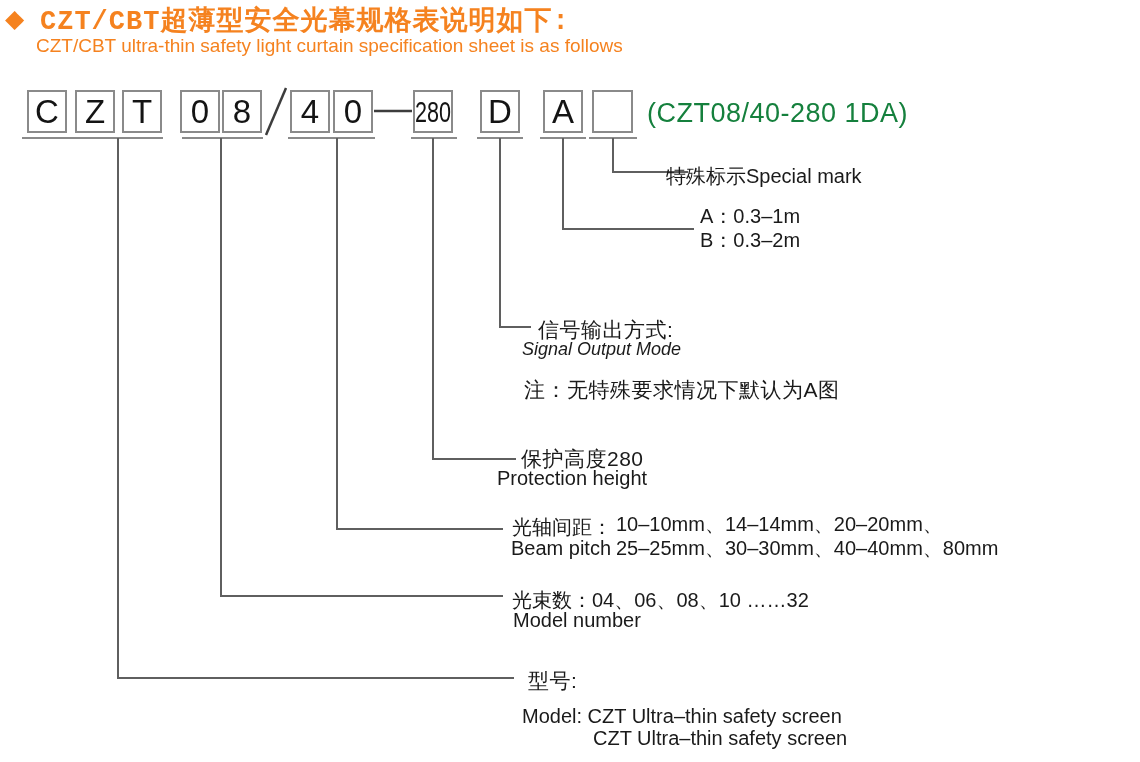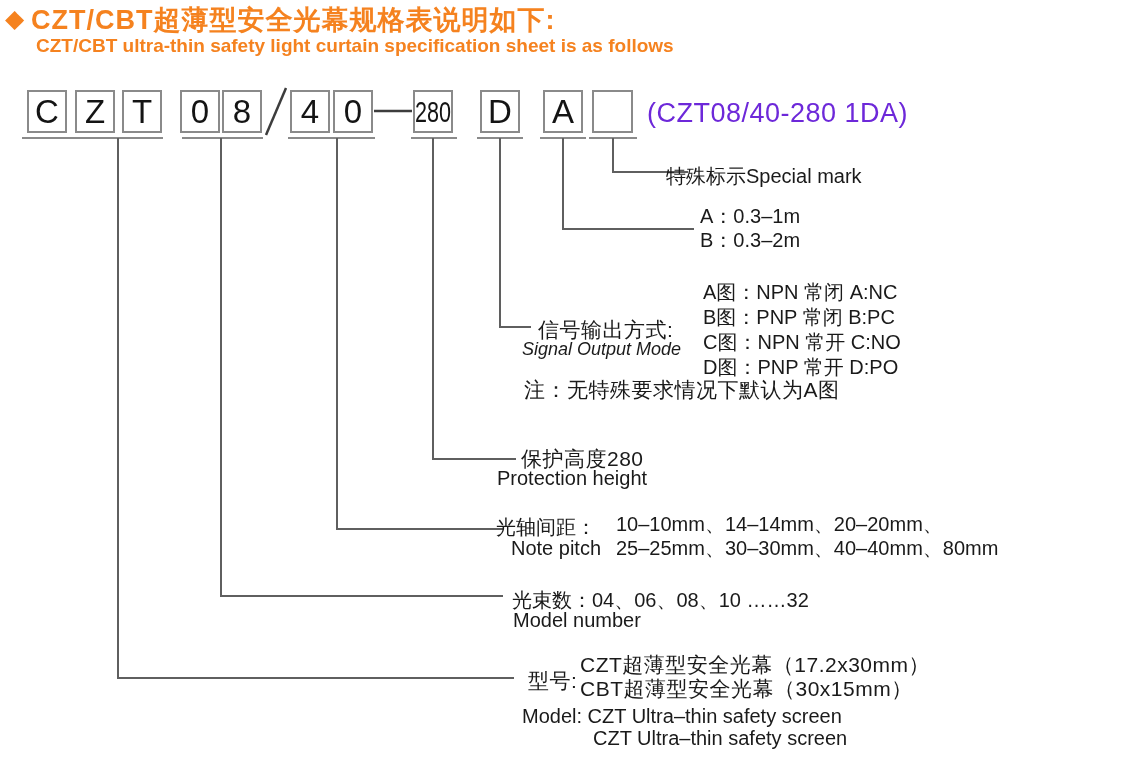--- a/index.html
+++ b/index.html
@@ -7,28 +7,28 @@
     --ink:#1a1a1a;
     --line:#5f5f5f;
     --boxborder:#8a8a8a;
   }
   *{margin:0;padding:0;box-sizing:border-box;}
   body{background:#ffffff;font-family:"Liberation Sans","DejaVu Sans",sans-serif;}
   .canvas{position:relative;width:1140px;height:762px;background:#ffffff;overflow:hidden;}
   .abs{position:absolute;white-space:nowrap;color:var(--ink);}
   
   .diamond{left:5px;top:4px;font-size:25px;color:var(--accent);}
-  .title-zh{left:31px;top:2px;font-size:27px;font-weight:bold;letter-spacing:1px;color:var(--accent);}
-  .title-en{left:36px;top:35px;font-size:19px;font-weight:bold;color:var(--accent);}
+  .title-zh{left:40px;top:2px;font-size:27px;font-weight:bold;letter-spacing:1px;color:var(--accent);font-family:Liberation Mono, monospace;}
+  .title-en{left:36px;top:35px;font-size:19px;font-weight:normal;color:var(--accent);}
   
   .codebox{position:absolute;top:90px;width:40px;height:43px;border:2px solid var(--boxborder);
            display:flex;align-items:center;justify-content:center;
            font-size:33px;color:#141414;background:#fff;}
   .condensed span{display:inline-block;font-size:30px;transform:scaleX(0.72);}
-  .example{left:647px;top:98px;font-size:27px;color:#6d28d9;letter-spacing:0.5px;}
+  .example{left:647px;top:98px;font-size:27px;color:#15803d;letter-spacing:0.5px;}
   
   .zh21{font-size:21px;letter-spacing:0.5px;text-align:center;}
   .en20{font-size:20px;}
   .en18{font-size:18px;font-style:italic;}
   .block20{font-size:20px;line-height:25px;}
   svg.lines{position:absolute;left:0;top:0;z-index:0;}
   .abs,.codebox{z-index:1;}
 </style>
 </head>
 <body>
@@ -97,40 +97,32 @@
 
   <span class="abs example">(CZT08/40-280 1DA)</span>
 
   <span class="abs en20" style="left:666px;top:163px">特殊标示Special mark</span>
 
   <div class="abs block20" style="left:700px;top:204px;line-height:24px">
     <div>A：0.3–1m</div>
     <div>B：0.3–2m</div>
   </div>
 
-  <div class="abs block20" style="left:703px;top:280px">
-    <div>A图：NPN 常闭 A:NC</div>
-    <div>B图：PNP 常闭 B:PC</div>
-    <div>C图：NPN 常开 C:NO</div>
-    <div>D图：PNP 常开 D:PO</div>
-  </div>
   <span class="abs zh21" style="left:538px;top:316px">信号输出方式:</span>
   <span class="abs en18" style="left:522px;top:339px">Signal Output Mode</span>
   <span class="abs zh21" style="left:524px;top:376px">注：无特殊要求情况下默认为A图</span>
 
   <span class="abs zh21" style="left:521px;top:445px">保护高度280</span>
   <span class="abs en20" style="left:497px;top:467px">Protection height</span>
 
-  <span class="abs en20" style="left:496px;top:514px">光轴间距：</span>
+  <span class="abs en20" style="left:512px;top:514px">光轴间距：</span>
   <span class="abs en20" style="left:616px;top:511px">10–10mm、14–14mm、20–20mm、</span>
-  <span class="abs en20" style="left:511px;top:537px">Note pitch</span>
+  <span class="abs en20" style="left:511px;top:537px">Beam pitch</span>
   <span class="abs en20" style="left:616px;top:535px">25–25mm、30–30mm、40–40mm、80mm</span>
 
   <span class="abs en20" style="left:512px;top:587px">光束数：04、06、08、10 ……32</span>
   <span class="abs en20" style="left:513px;top:609px">Model number</span>
 
   <span class="abs zh21" style="left:528px;top:667px">型号:</span>
-  <span class="abs zh21" style="left:580px;top:651px">CZT超薄型安全光幕（17.2x30mm）</span>
-  <span class="abs zh21" style="left:580px;top:675px">CBT超薄型安全光幕（30x15mm）</span>
   <span class="abs en20" style="left:522px;top:705px">Model: CZT Ultra–thin safety screen</span>
   <span class="abs en20" style="left:593px;top:727px">CZT Ultra–thin safety screen</span>
 
 </div>
 
 </body></html>

